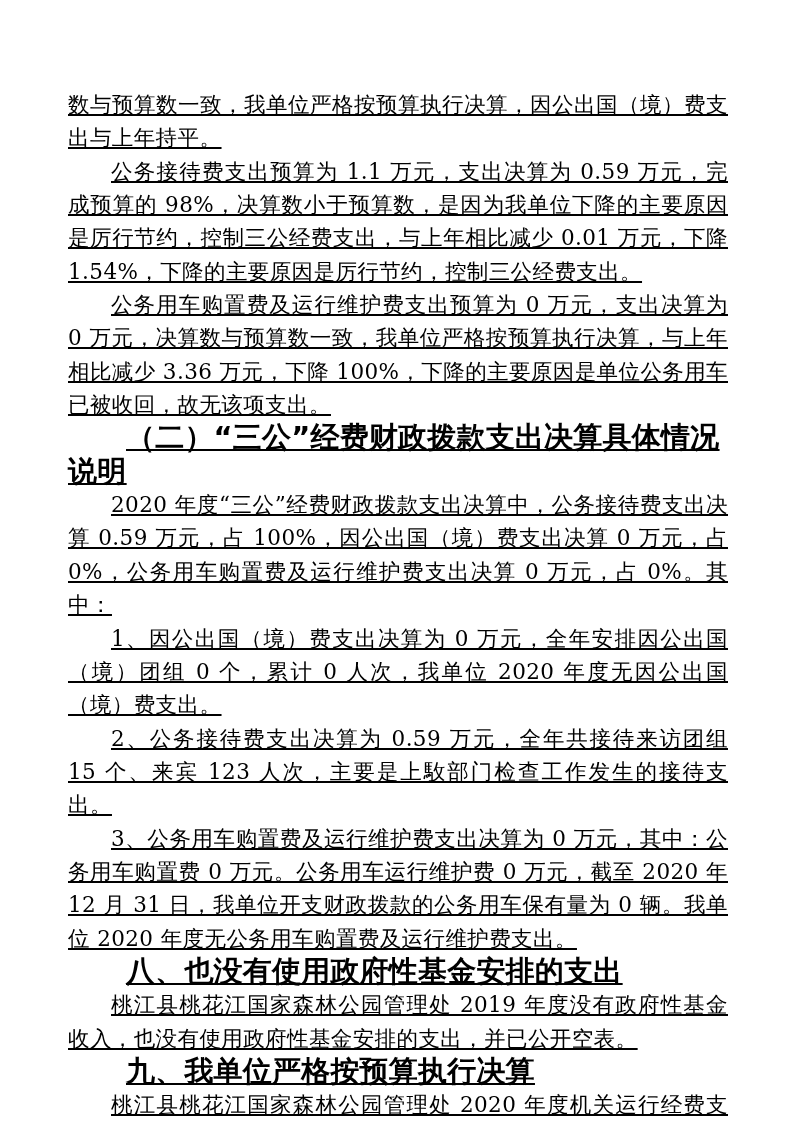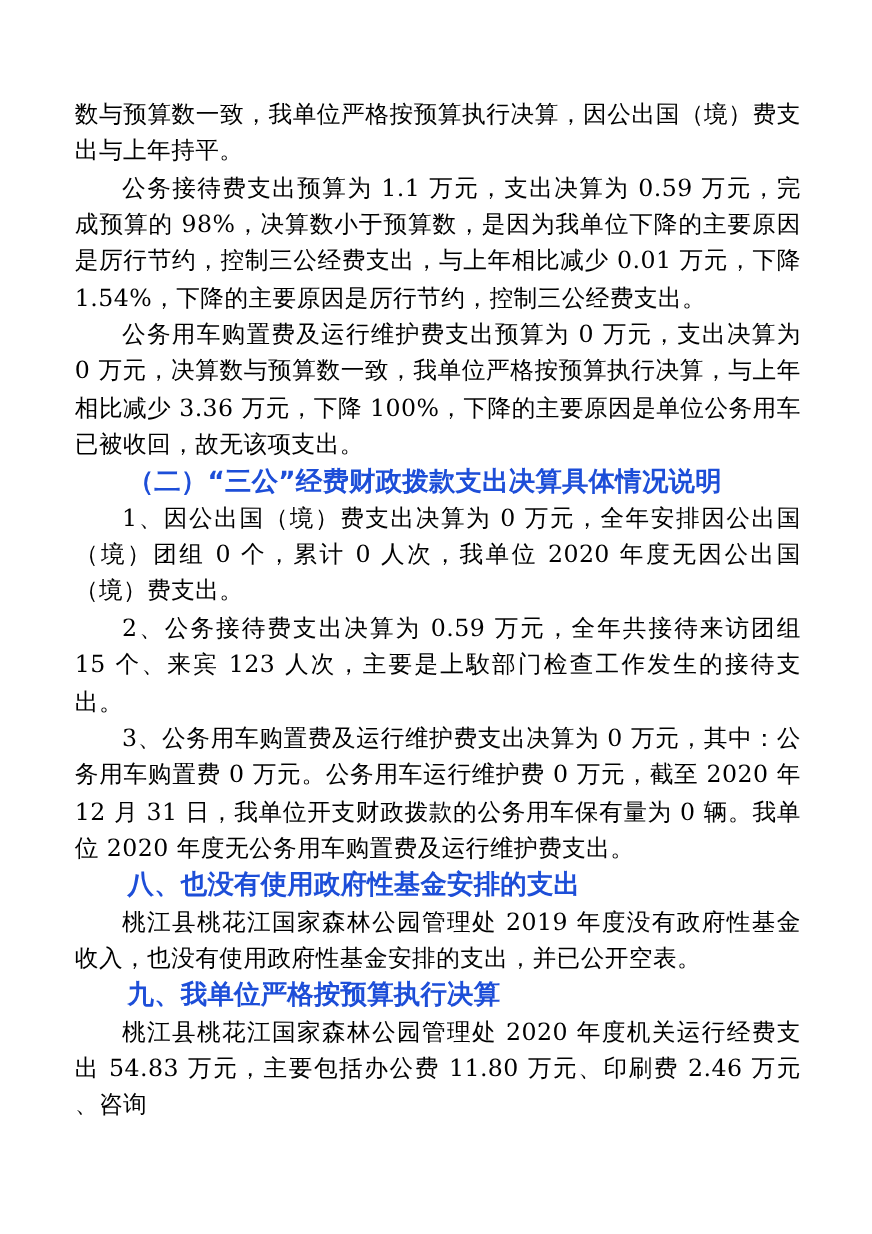--- a/index.html
+++ b/index.html
@@ -1,15 +1,15 @@
 <!DOCTYPE html>
 <html><head>
 <meta charset="utf-8">
 <style>
-  * { margin: 0; padding: 0; box-sizing: border-box; }
+  * { margin: 0; padding: 0; box-sizing: border-box; text-decoration: underline; }
   html, body { background: #ffffff; }
   .page {
     position: relative;
     width: 793px;
     height: 1122px;
     margin: 0 auto;
     background: #ffffff;
     overflow: hidden;
   }
   .content {
@@ -27,37 +27,38 @@
     text-indent: 2em;
     letter-spacing: 0.4px;
     color: #000000;
   }
   .para.continuation {
     text-indent: 0;
   }
   .heading {
     font-family: "DejaVu Sans", "Liberation Sans", sans-serif;
     font-weight: bold;
-    font-size: 24px;
+    font-size: 29px;
     line-height: 33.35px;
     text-indent: 2em;
     text-align: left;
     letter-spacing: 0.2px;
-    color: #1d4ed8;
+    color: #000000;
   }
 </style>
 </head>
 <body>
 
 <div class="page">
   <div class="content">
     <p class="para continuation">数与预算数一致，我单位严格按预算执行决算，因公出国（境）费支出与上年持平。</p>
     <p class="para">公务接待费支出预算为 1.1 万元，支出决算为 0.59 万元，完成预算的 98%，决算数小于预算数，是因为我单位下降的主要原因是厉行节约，控制三公经费支出，与上年相比减少 0.01 万元，下降 1.54%，下降的主要原因是厉行节约，控制三公经费支出。</p>
     <p class="para">公务用车购置费及运行维护费支出预算为 0 万元，支出决算为 0 万元，决算数与预算数一致，我单位严格按预算执行决算，与上年相比减少 3.36 万元，下降 100%，下降的主要原因是单位公务用车已被收回，故无该项支出。</p>
     <p class="heading">（二）“三公”经费财政拨款支出决算具体情况说明</p>
+    <p class="para">2020 年度“三公”经费财政拨款支出决算中，公务接待费支出决算 0.59 万元，占 100%，因公出国（境）费支出决算 0 万元，占 0%，公务用车购置费及运行维护费支出决算 0 万元，占 0%。其中：</p>
     <p class="para">1、因公出国（境）费支出决算为 0 万元，全年安排因公出国（境）团组 0 个，累计 0 人次，我单位 2020 年度无因公出国（境）费支出。</p>
     <p class="para">2、公务接待费支出决算为 0.59 万元，全年共接待来访团组 15 个、来宾 123 人次，主要是上駇部门检查工作发生的接待支出。</p>
     <p class="para">3、公务用车购置费及运行维护费支出决算为 0 万元，其中：公务用车购置费 0 万元。公务用车运行维护费 0 万元，截至 2020 年 12 月 31 日，我单位开支财政拨款的公务用车保有量为 0 辆。我单位 2020 年度无公务用车购置费及运行维护费支出。</p>
     <p class="heading">八、也没有使用政府性基金安排的支出</p>
     <p class="para">桃江县桃花江国家森林公园管理处 2019 年度没有政府性基金收入，也没有使用政府性基金安排的支出，并已公开空表。</p>
     <p class="heading">九、我单位严格按预算执行决算</p>
     <p class="para">桃江县桃花江国家森林公园管理处 2020 年度机关运行经费支出 54.83 万元，主要包括办公费 11.80 万元、印刷费 2.46 万元 、咨询</p>
   </div>
 </div>
 

